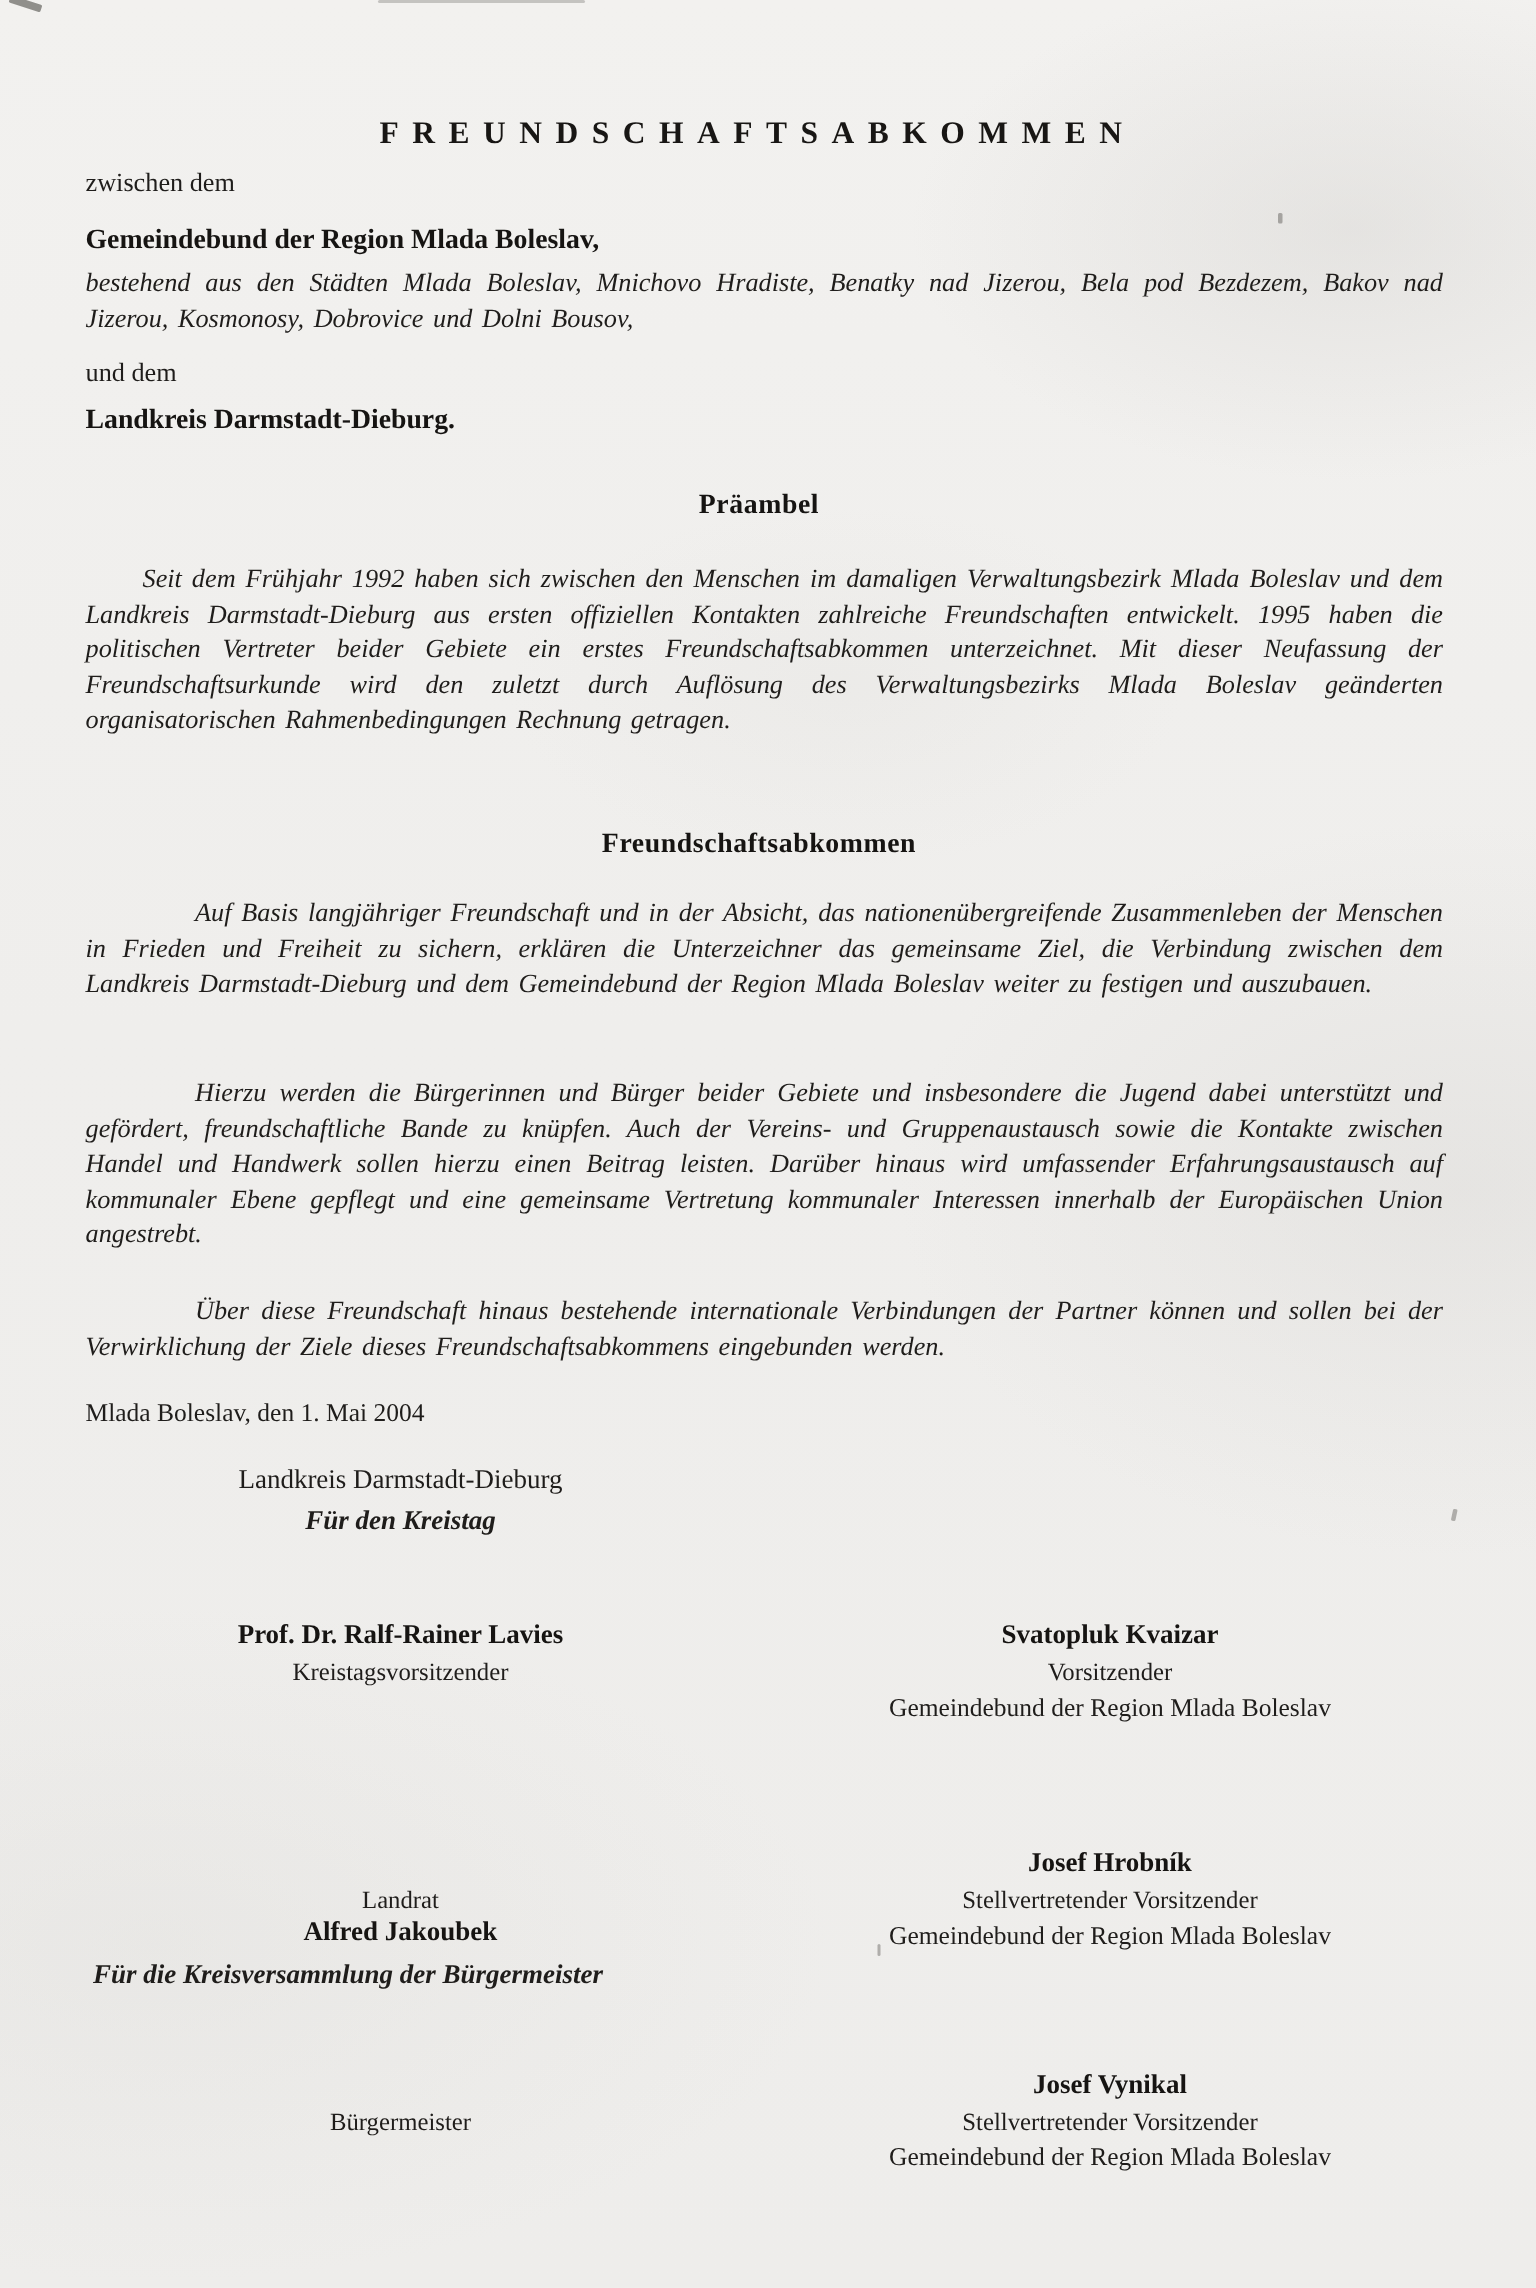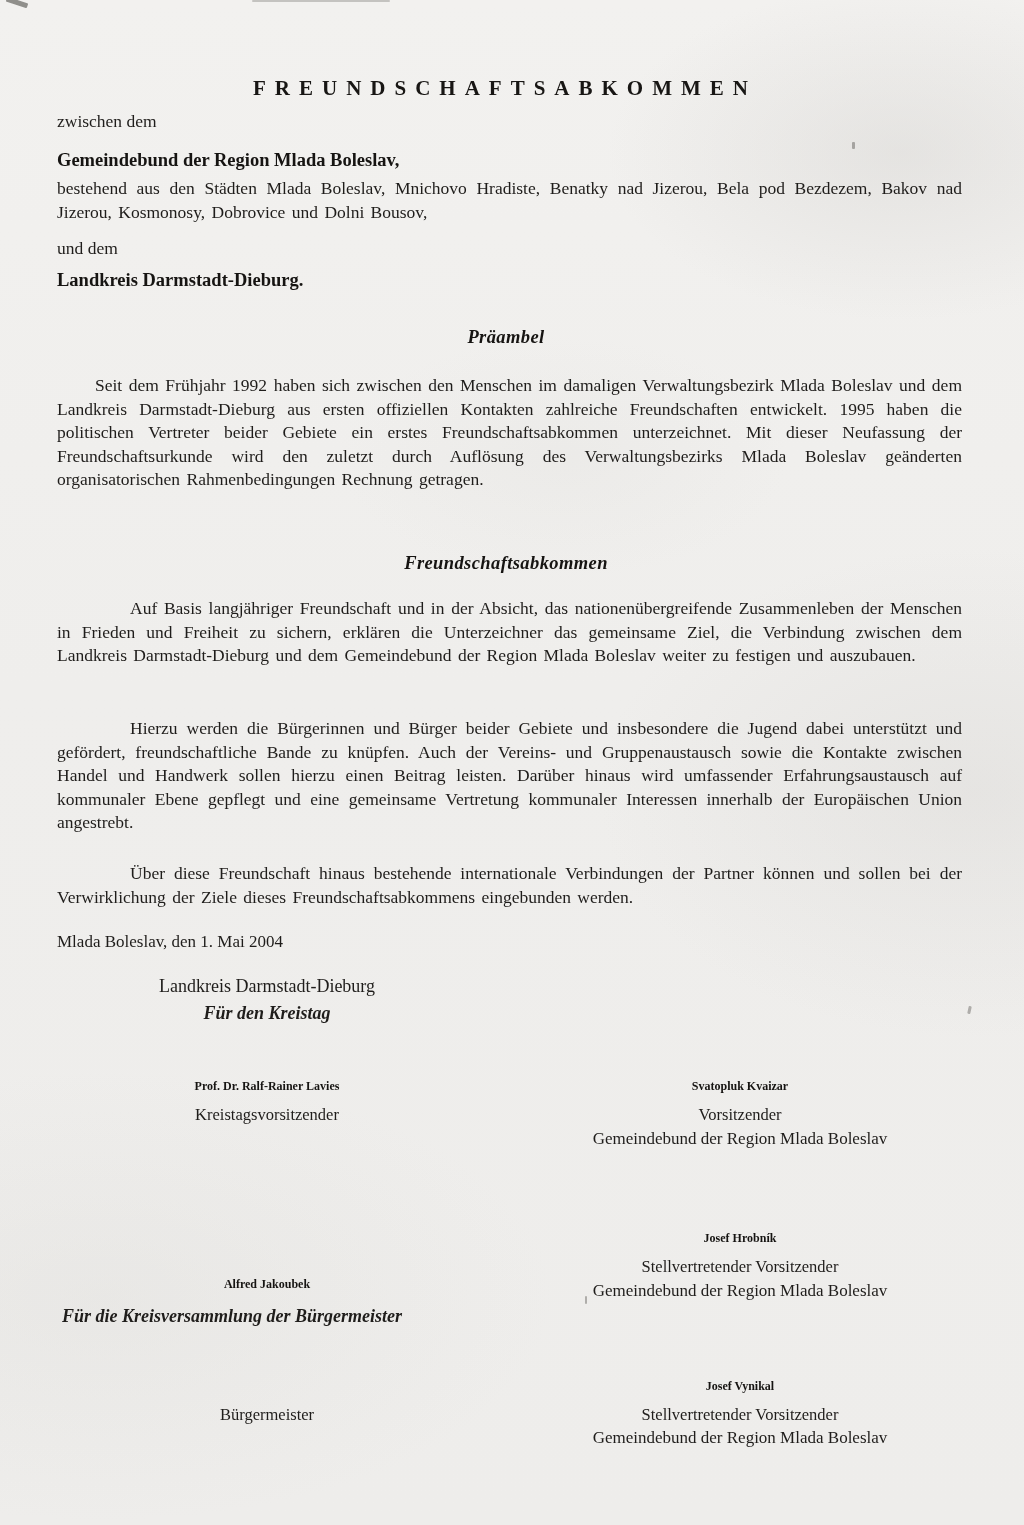--- a/index.html
+++ b/index.html
@@ -16,32 +16,32 @@
       radial-gradient(ellipse 420px 240px at 88% 10%, rgba(205,203,200,.35), transparent 70%),
       radial-gradient(ellipse 520px 340px at 95% 52%, rgba(208,206,203,.30), transparent 72%),
       radial-gradient(ellipse 600px 300px at 10% 85%, rgba(222,221,218,.35), transparent 75%),
       radial-gradient(ellipse 300px 160px at 55% 30%, rgba(226,225,222,.30), transparent 75%),
       linear-gradient(180deg,#f2f1ef 0%,#efeeec 45%,#eeedeb 100%);
   }
   .abs{position:absolute;}
   .b{font-weight:bold;}
   .i{font-style:italic;}
   .center{text-align:center;}
-  .just{text-align:justify;text-justify:inter-word;hyphens:none;}
+  .just{text-align:justify;text-justify:inter-word;hyphens:none;font-style:italic;}
   .title{
     left:0;right:14px;top:76px;text-align:center;
     font-weight:bold;font-size:21px;letter-spacing:9px;color:#181614;
   }
   .body-line{font-size:17.5px;line-height:23.5px;}
   .party{font-size:18.5px;color:#161412;}
   .para{left:57px;width:905px;font-size:17.5px;line-height:23.6px;word-spacing:2px;}
-  .h2{left:0;right:12px;font-size:18.5px;color:#161412;letter-spacing:.4px;font-style:italic;}
+  .h2{left:0;right:12px;font-size:18.5px;color:#161412;letter-spacing:.4px;}
   .lcol{left:57px;width:420px;text-align:center;}
   .rcol{left:530px;width:420px;text-align:center;}
-  .sig-name{font-size:12px;color:#161412;}
+  .sig-name{font-size:18px;color:#161412;}
   .sig-role{font-size:16.5px;}
   .sig-org{font-size:17px;}
   .sig-intro{font-size:18px;}
   .artifact{position:absolute;background:#6f6d6a;border-radius:1px;}
 </style>
 </head>
 <body>
 
 <div class="paper">
 
@@ -81,20 +81,21 @@
   <div class="abs lcol b i sig-intro" style="top:1003px;">Für den Kreistag</div>
 
   <div class="abs lcol b sig-name" style="top:1079px;">Prof. Dr. Ralf-Rainer Lavies</div>
   <div class="abs lcol sig-role" style="top:1105px;">Kreistagsvorsitzender</div>
   <div class="abs rcol b sig-name" style="top:1079px;">Svatopluk Kvaizar</div>
   <div class="abs rcol sig-role" style="top:1105px;">Vorsitzender</div>
   <div class="abs rcol sig-org" style="top:1129px;">Gemeindebund der Region Mlada Boleslav</div>
 
 
   <div class="abs lcol b sig-name" style="top:1231px;margin-top:46px;">Alfred Jakoubek</div>
+  <div class="abs lcol sig-role" style="top:1257px;">Landrat</div>
   <div class="abs rcol b sig-name" style="top:1231px;">Josef Hrobník</div>
   <div class="abs rcol sig-role" style="top:1257px;">Stellvertretender Vorsitzender</div>
   <div class="abs rcol sig-org" style="top:1281px;">Gemeindebund der Region Mlada Boleslav</div>
 
   <div class="abs b i sig-intro" style="left:62px;top:1306px;">Für die Kreisversammlung der Bürgermeister</div>
 
   <div class="abs rcol b sig-name" style="top:1379px;">Josef Vynikal</div>
   <div class="abs lcol sig-role" style="top:1405px;">Bürgermeister</div>
   <div class="abs rcol sig-role" style="top:1405px;">Stellvertretender Vorsitzender</div>
   <div class="abs rcol sig-org" style="top:1428px;">Gemeindebund der Region Mlada Boleslav</div>

